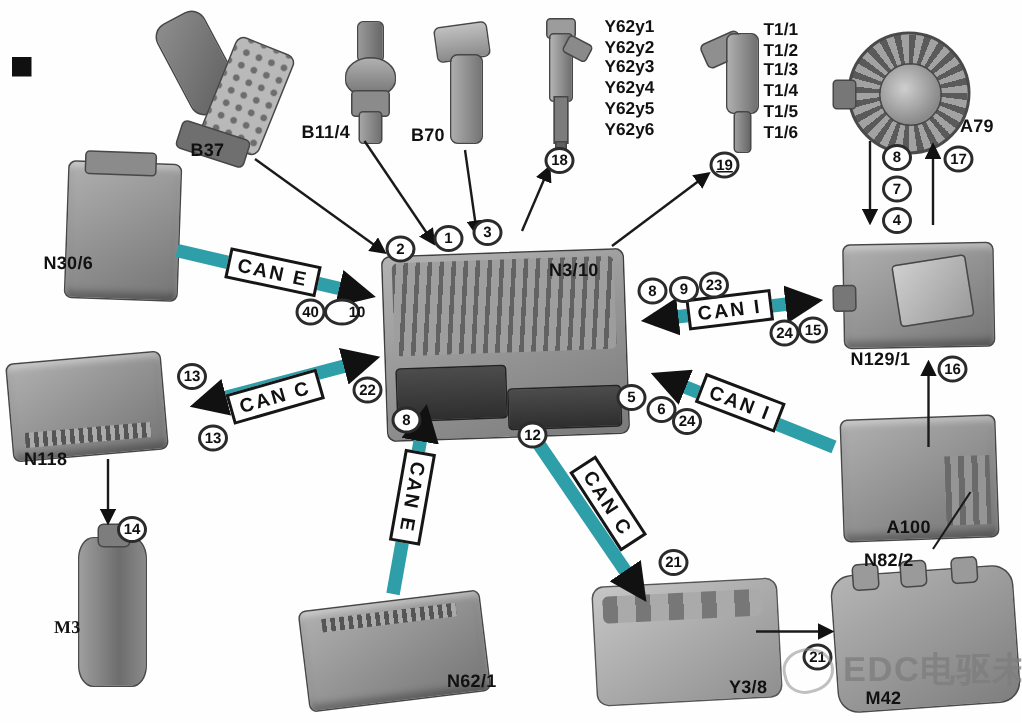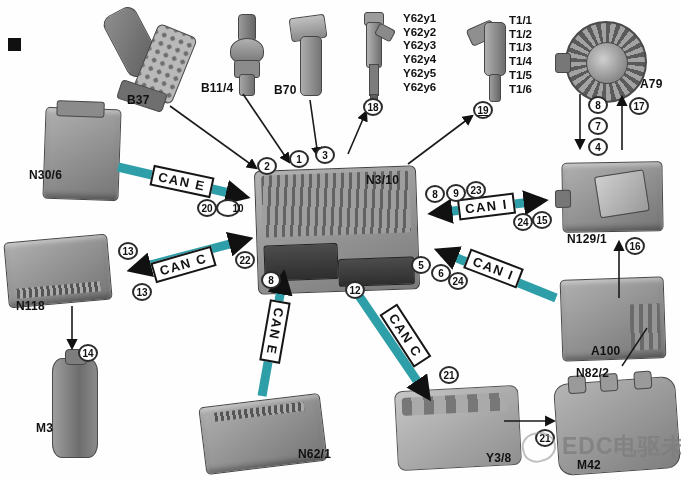--- a/index.html
+++ b/index.html
@@ -190,21 +190,21 @@
   </svg>
 
   <div class="lbl" style="left:127px;top:93px;">B37</div>
   <div class="lbl" style="left:201px;top:81px;">B11/4</div>
   <div class="lbl" style="left:274px;top:83px;">B70</div>
   <div class="lbl" style="left:354px;top:173px;padding-left:12px;">N3/10</div>
   <div class="lbl" style="left:640px;top:77px;">A79</div>
   <div class="lbl" style="left:29px;top:168px;">N30/6</div>
   <div class="lbl" style="left:567px;top:232px;">N129/1</div>
   <div class="lbl" style="left:16px;top:299px;">N118</div>
-  <div class="lbl" style="left:36px;top:421px;">M3</div>
+  <div class="lbl" style="left:36px;top:411px;font-family:Liberation Serif, serif;">M3</div>
   <div class="lbl" style="left:298px;top:447px;">N62/1</div>
   <div class="lbl" style="left:486px;top:451px;">Y3/8</div>
   <div class="lbl" style="left:565px;top:344px;margin-left:26px;">A100</div>
   <div class="lbl" style="left:576px;top:366px;">N82/2</div>
   <div class="lbl" style="left:577px;top:458px;">M42</div>
 
   <div class="idlist" style="left:403px;top:12px;text-align:right;">
     <div>Y62y1</div>
     <div>Y62y2</div>
     <div>Y62y3</div>
@@ -230,21 +230,21 @@
 
   <div class="bdg" style="left:257px;top:157px;">2</div>
   <div class="bdg" style="left:289px;top:150px;">1</div>
   <div class="bdg" style="left:315px;top:146px;">3</div>
   <div class="bdg" style="left:363px;top:98px;">18</div>
   <div class="bdg" style="left:473px;top:101px;text-decoration:underline;">19</div>
   <div class="bdg" style="left:588px;top:96px;">8</div>
   <div class="bdg" style="left:588px;top:117px;">7</div>
   <div class="bdg" style="left:588px;top:138px;">4</div>
   <div class="bdg" style="left:629px;top:97px;">17</div>
-  <div class="bdg" style="left:197px;top:199px;">20</div>
+  <div class="bdg" style="left:197px;top:199px;">40</div>
   <div class="bdg" style="left:216px;top:199px;padding-left:20px;">10</div>
   <div class="bdg" style="left:118px;top:242px;">13</div>
   <div class="bdg" style="left:235px;top:251px;">22</div>
   <div class="bdg" style="left:132px;top:283px;">13</div>
   <div class="bdg" style="left:78px;top:344px;">14</div>
   <div class="bdg" style="left:261px;top:271px;">8</div>
   <div class="bdg" style="left:345px;top:281px;">12</div>
   <div class="bdg" style="left:439px;top:366px;">21</div>
   <div class="bdg" style="left:425px;top:185px;">8</div>
   <div class="bdg" style="left:446px;top:184px;">9</div>

